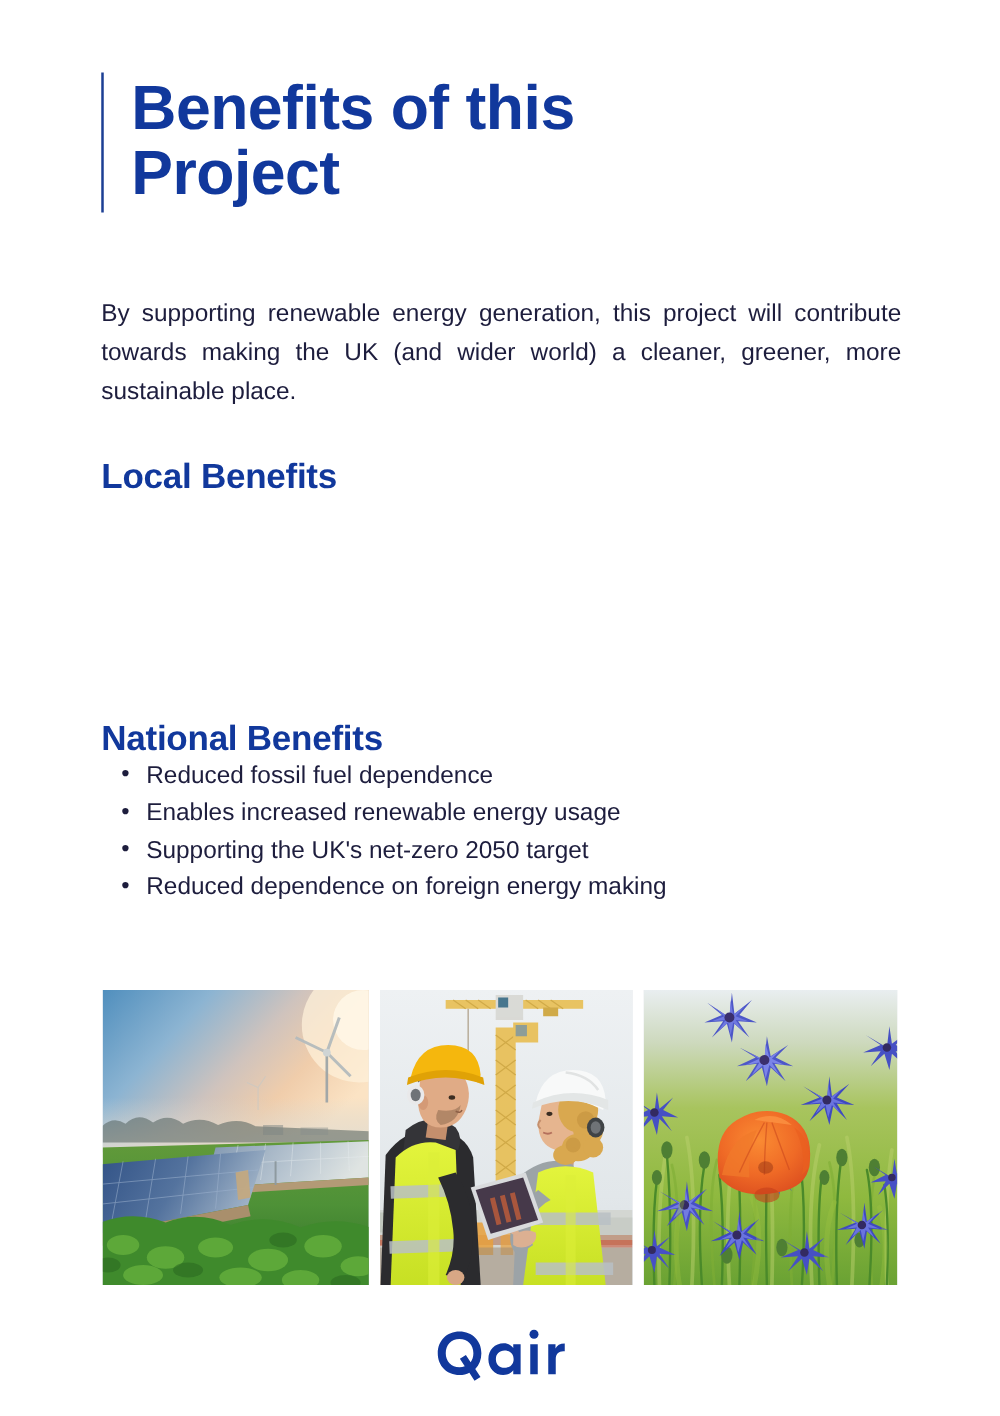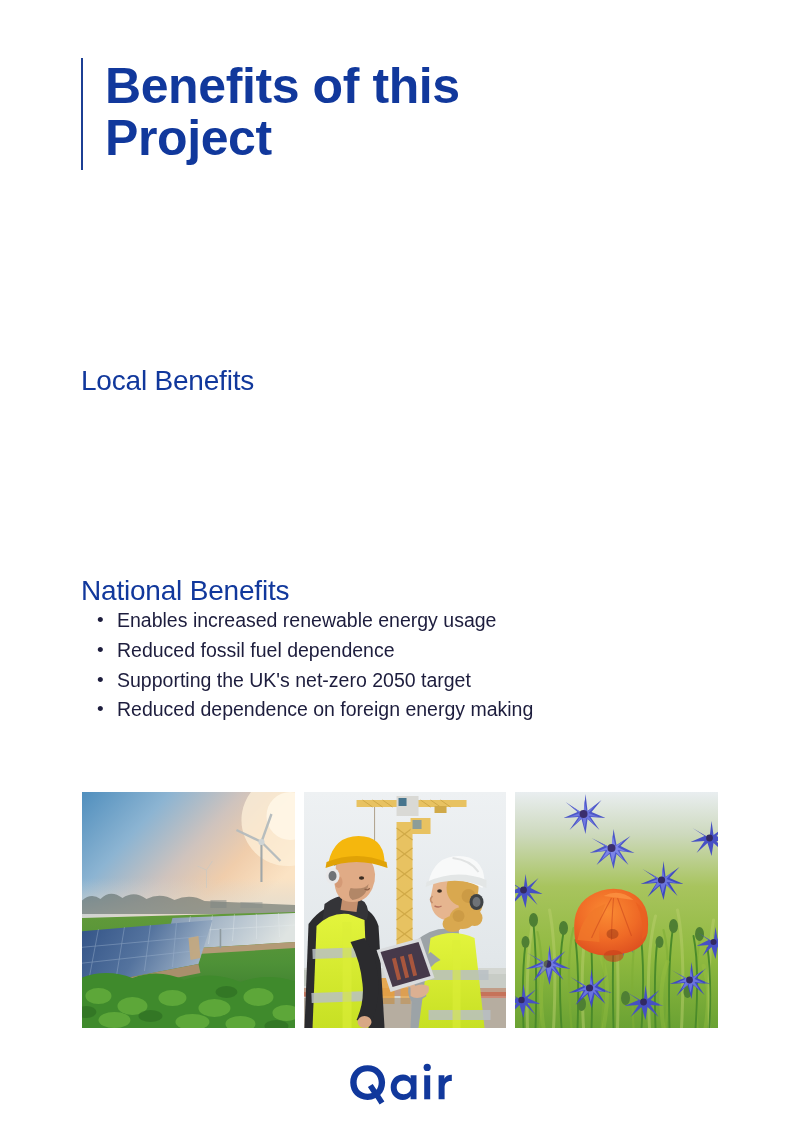--- a/index.html
+++ b/index.html
@@ -56,21 +56,21 @@
     line-height: 1.60;
     color: #1d1d3d;
     text-align: justify;
   }
 
   
   .section-heading {
     position: absolute;
     left: 81px;
     font-size: 28px;
-    font-weight: normal;
+    font-weight: bold;
     color: #11389c;
     letter-spacing: -0.2px;
   }
   #heading-local { top: 342px; }
   #heading-national { top: 552px; }
 
   
   .bullets {
     position: absolute;
     left: 81px;
@@ -136,29 +136,30 @@
 <body>
 
 <div class="page">
 
   <div class="title-block">
     <div class="title-rule"></div>
     <div class="title-text">Benefits of this
 Project</div>
   </div>
 
+  <p class="intro">By supporting renewable energy generation, this project will contribute towards making the UK (and wider world) a cleaner, greener, more sustainable place.</p>
 
   <h2 class="section-heading" id="heading-local">Local Benefits</h2>
 
 
   <h2 class="section-heading" id="heading-national">National Benefits</h2>
 
   <ul class="bullets" id="list-national">
+    <li>Reduced fossil fuel dependence</li>
     <li>Enables increased renewable energy usage</li>
-    <li>Reduced fossil fuel dependence</li>
     <li>Supporting the UK's net-zero 2050 target</li>
     <li>Reduced dependence on foreign energy making</li>
   </ul>
 
   <div class="image-strip">
 
     <div class="photo photo-solar">
       <svg viewBox="0 0 216 236" preserveAspectRatio="xMidYMid slice">
         <defs>
           <linearGradient id="skyGrad" x1="0" y1="0" x2="1" y2="0.55">

